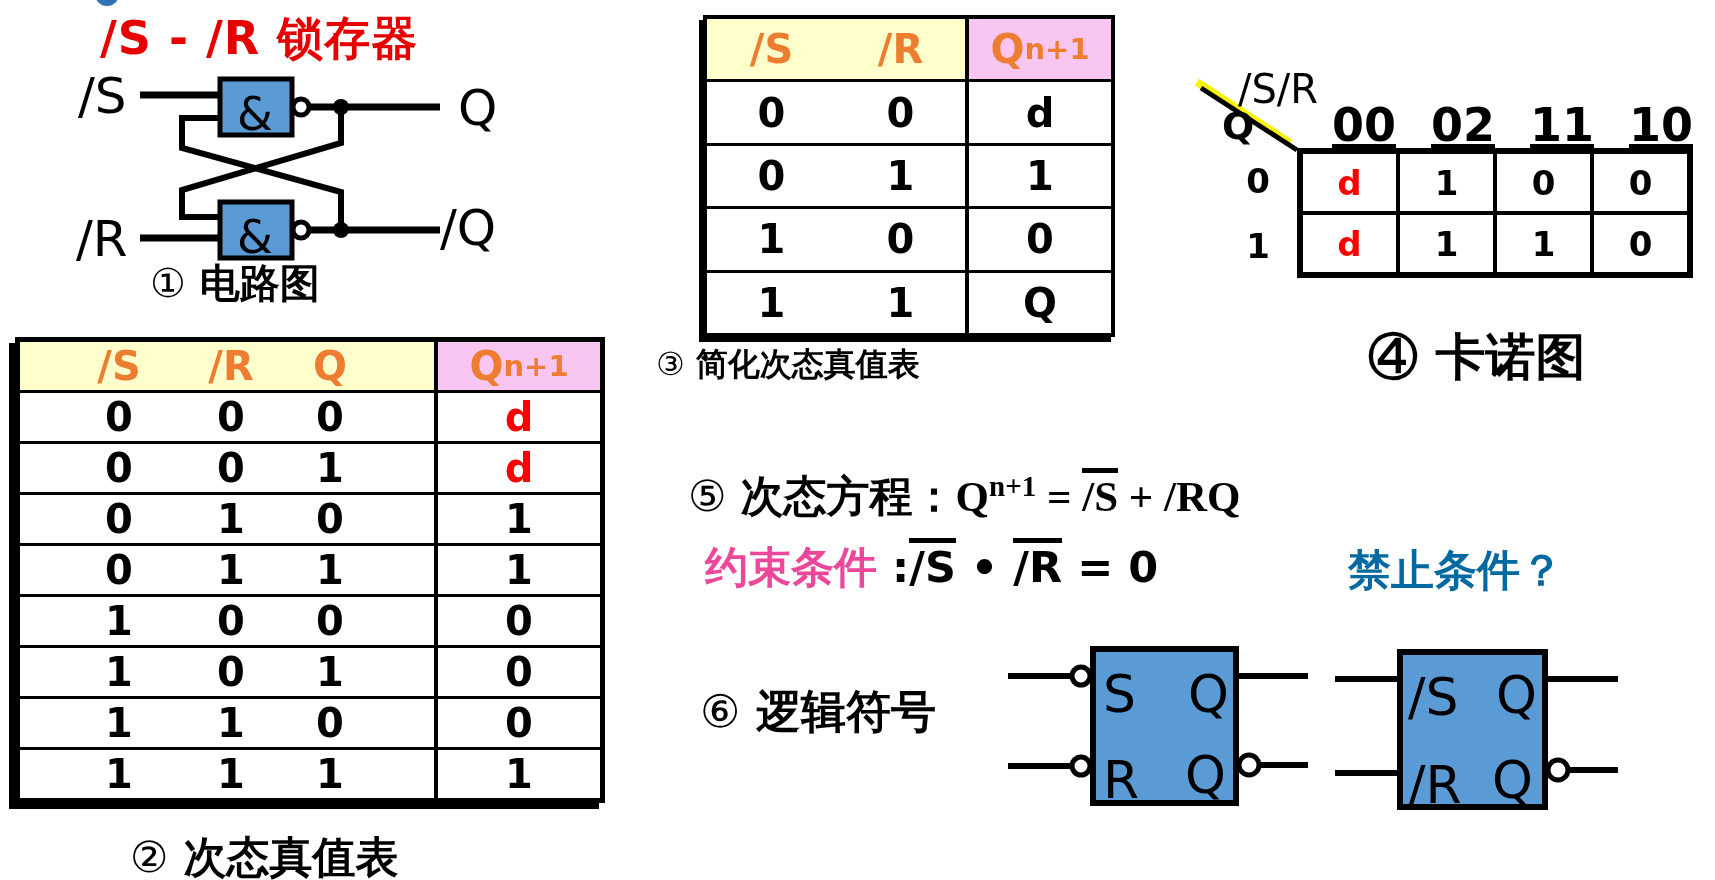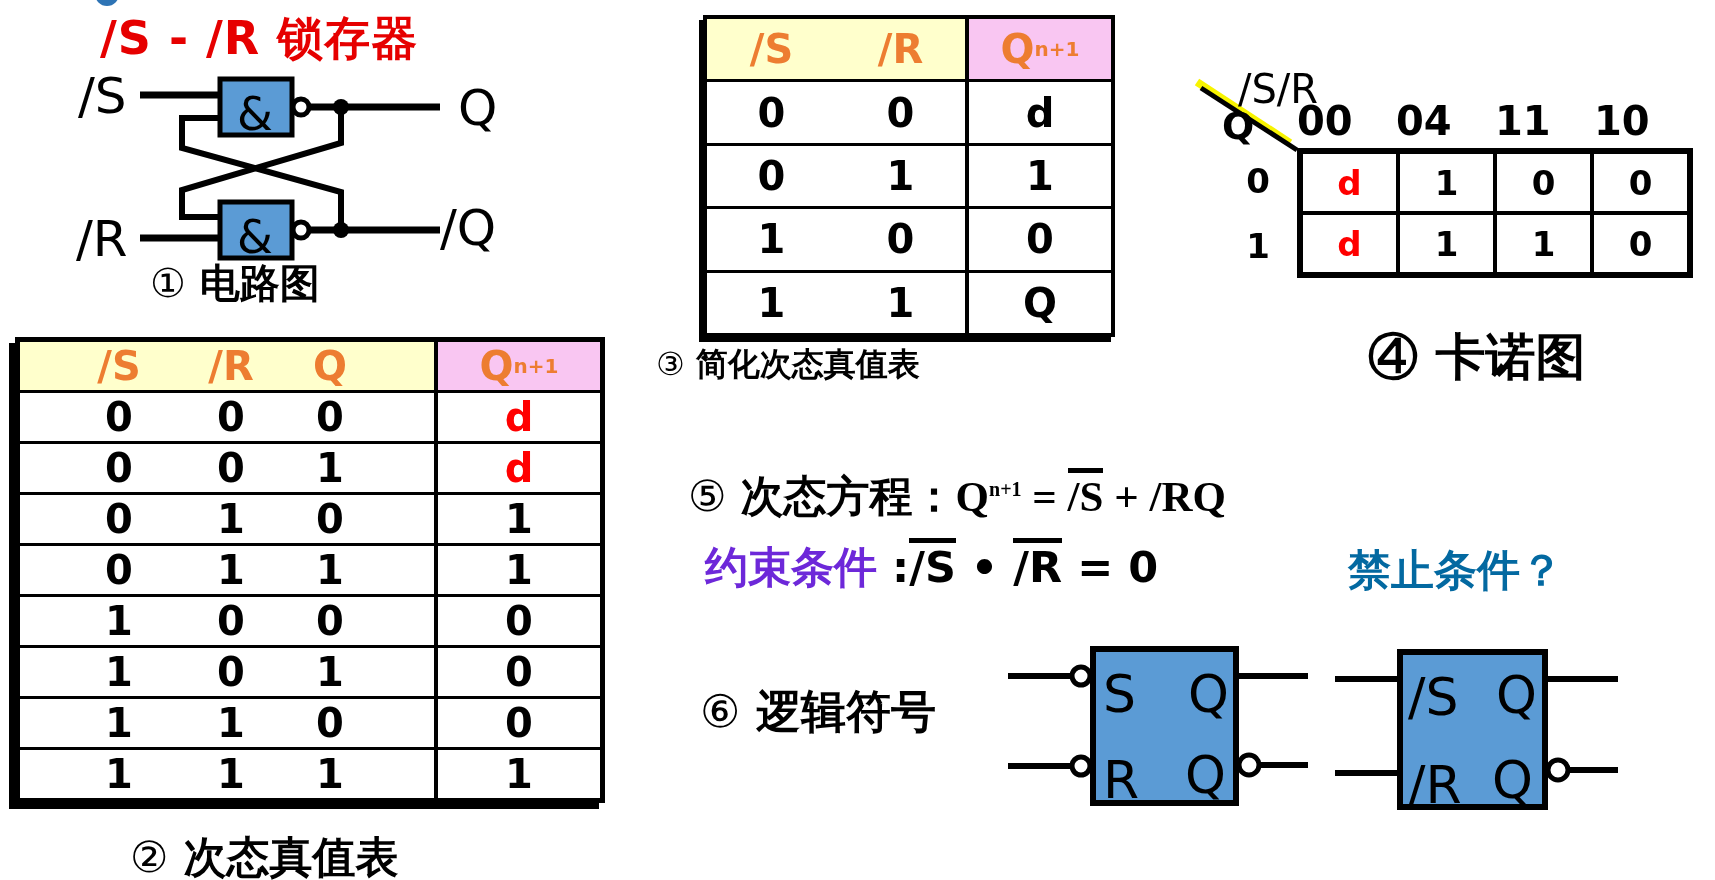--- a/index.html
+++ b/index.html
@@ -29,49 +29,49 @@
   .tbl2 .trow.hdr{border-top:none;}
   .in-zone{width:414px;box-sizing:border-box;display:flex;align-items:center;padding-left:33px;}
   .in-zone span{display:block;text-align:center;font-size:40px;font-weight:bold;}
   .in-zone .c1{width:132px;}.in-zone .c2{width:92px;}.in-zone .c3{width:106px;}
   .out-zone{flex:1;border-left:4px solid #000;display:flex;align-items:center;justify-content:center;
             font-size:40px;font-weight:bold;}
   .hdr .in-zone{background:#FFFFCC;}
   .hdr .out-zone{background:#F9C6F2;}
   .hdr span{color:#ED7D31;}
   .hdr .out-zone{color:#ED7D31;}
-  sup{font-size:20px;font-weight:bold;}
+  sup{font-size:29px;font-weight:bold;}
   .red{color:#FF0000;}
 
   
   .tbl3{left:703px;top:15px;width:412px;height:322px;border:4px solid #000;box-shadow:-4px 5px 0 #000;
         box-sizing:border-box;display:flex;flex-direction:column;background:#fff;}
   .tbl3 .trow{flex:1;display:flex;border-top:3px solid #000;min-height:0;}
   .tbl3 .trow.hdr{border-top:none;}
   .t3-in{width:258px;display:flex;align-items:center;}
   .t3-in span{display:block;width:129px;text-align:center;font-size:40px;font-weight:bold;}
   .t3-out{flex:1;border-left:4px solid #000;display:flex;align-items:center;justify-content:center;
           font-size:40px;font-weight:bold;}
 
   
   .km-slr{left:1238px;top:66px;font-size:40px;font-weight:normal;}
   .km-q{left:1222px;top:104px;font-size:38px;font-weight:bold;}
   .km-colhdr{left:1297px;top:98px;width:396px;display:flex;}
-  .km-colhdr span{flex:1;text-align:left;font-size:40px;font-weight:bold;}
+  .km-colhdr span{flex:1;text-align:right;font-size:46px;font-weight:bold;text-decoration:underline;}
   .km-rowhdr{left:1238px;top:148px;width:40px;height:130px;display:flex;flex-direction:column;}
   .km-rowhdr span{flex:1;display:flex;align-items:center;justify-content:center;font-size:34px;font-weight:bold;}
   .km-grid{left:1297px;top:148px;width:396px;height:130px;box-sizing:border-box;border:4px solid #000;
            display:grid;grid-template-columns:repeat(4,1fr);grid-template-rows:1fr 1fr;background:#fff;}
   .km-cell{border:2px solid #000;display:flex;align-items:center;justify-content:center;
            font-size:34px;font-weight:bold;}
 
   
   .eq1{left:688px;top:468px;font-size:43px;font-weight:bold;white-space:nowrap;font-family:Liberation Serif, serif;}
   .eq2{left:705px;top:538px;font-size:43px;font-weight:bold;white-space:nowrap;}
-  .redtxt{color:#6d28d9;text-align:center;}
+  .redtxt{color:#ec4899;text-align:center;}
   .forbidden{left:1348px;top:542px;font-size:43px;font-weight:bold;color:#0369a1;white-space:nowrap;}
   .ovl{display:inline-block;border-top:5px solid #000;line-height:1.08;padding-top:1px;}
   .sp{display:inline-block;width:14px;}
 
   svg text{font-family:"DejaVu Sans","Liberation Sans",sans-serif;}
 </style>
 </head>
 <body>
 
 <div class="abs bullet"></div>
@@ -239,21 +239,21 @@
 <div class="abs cap cap3"><span class="circ">③</span> <span>简化次态真值表</span></div>
 
 <svg class="abs" style="left:1190px;top:75px;" width="120" height="80" viewBox="1190 75 120 80">
   <line x1="1197" y1="82" x2="1290" y2="143" stroke="#F8F400" stroke-width="8"></line>
   <line x1="1201" y1="88" x2="1297" y2="150" stroke="#000" stroke-width="5"></line>
 </svg>
 <div class="abs km-slr">/S/R</div>
 <div class="abs km-q">Q</div>
 <div class="abs km-colhdr">
   <span>00</span>
-  <span>04</span>
+  <span>02</span>
   <span>11</span>
   <span>10</span>
 </div>
 <div class="abs km-rowhdr">
   <span>0</span>
   <span>1</span>
 </div>
 <div class="abs km-grid">
   <div class="km-cell">
       <span class="red">d</span>

